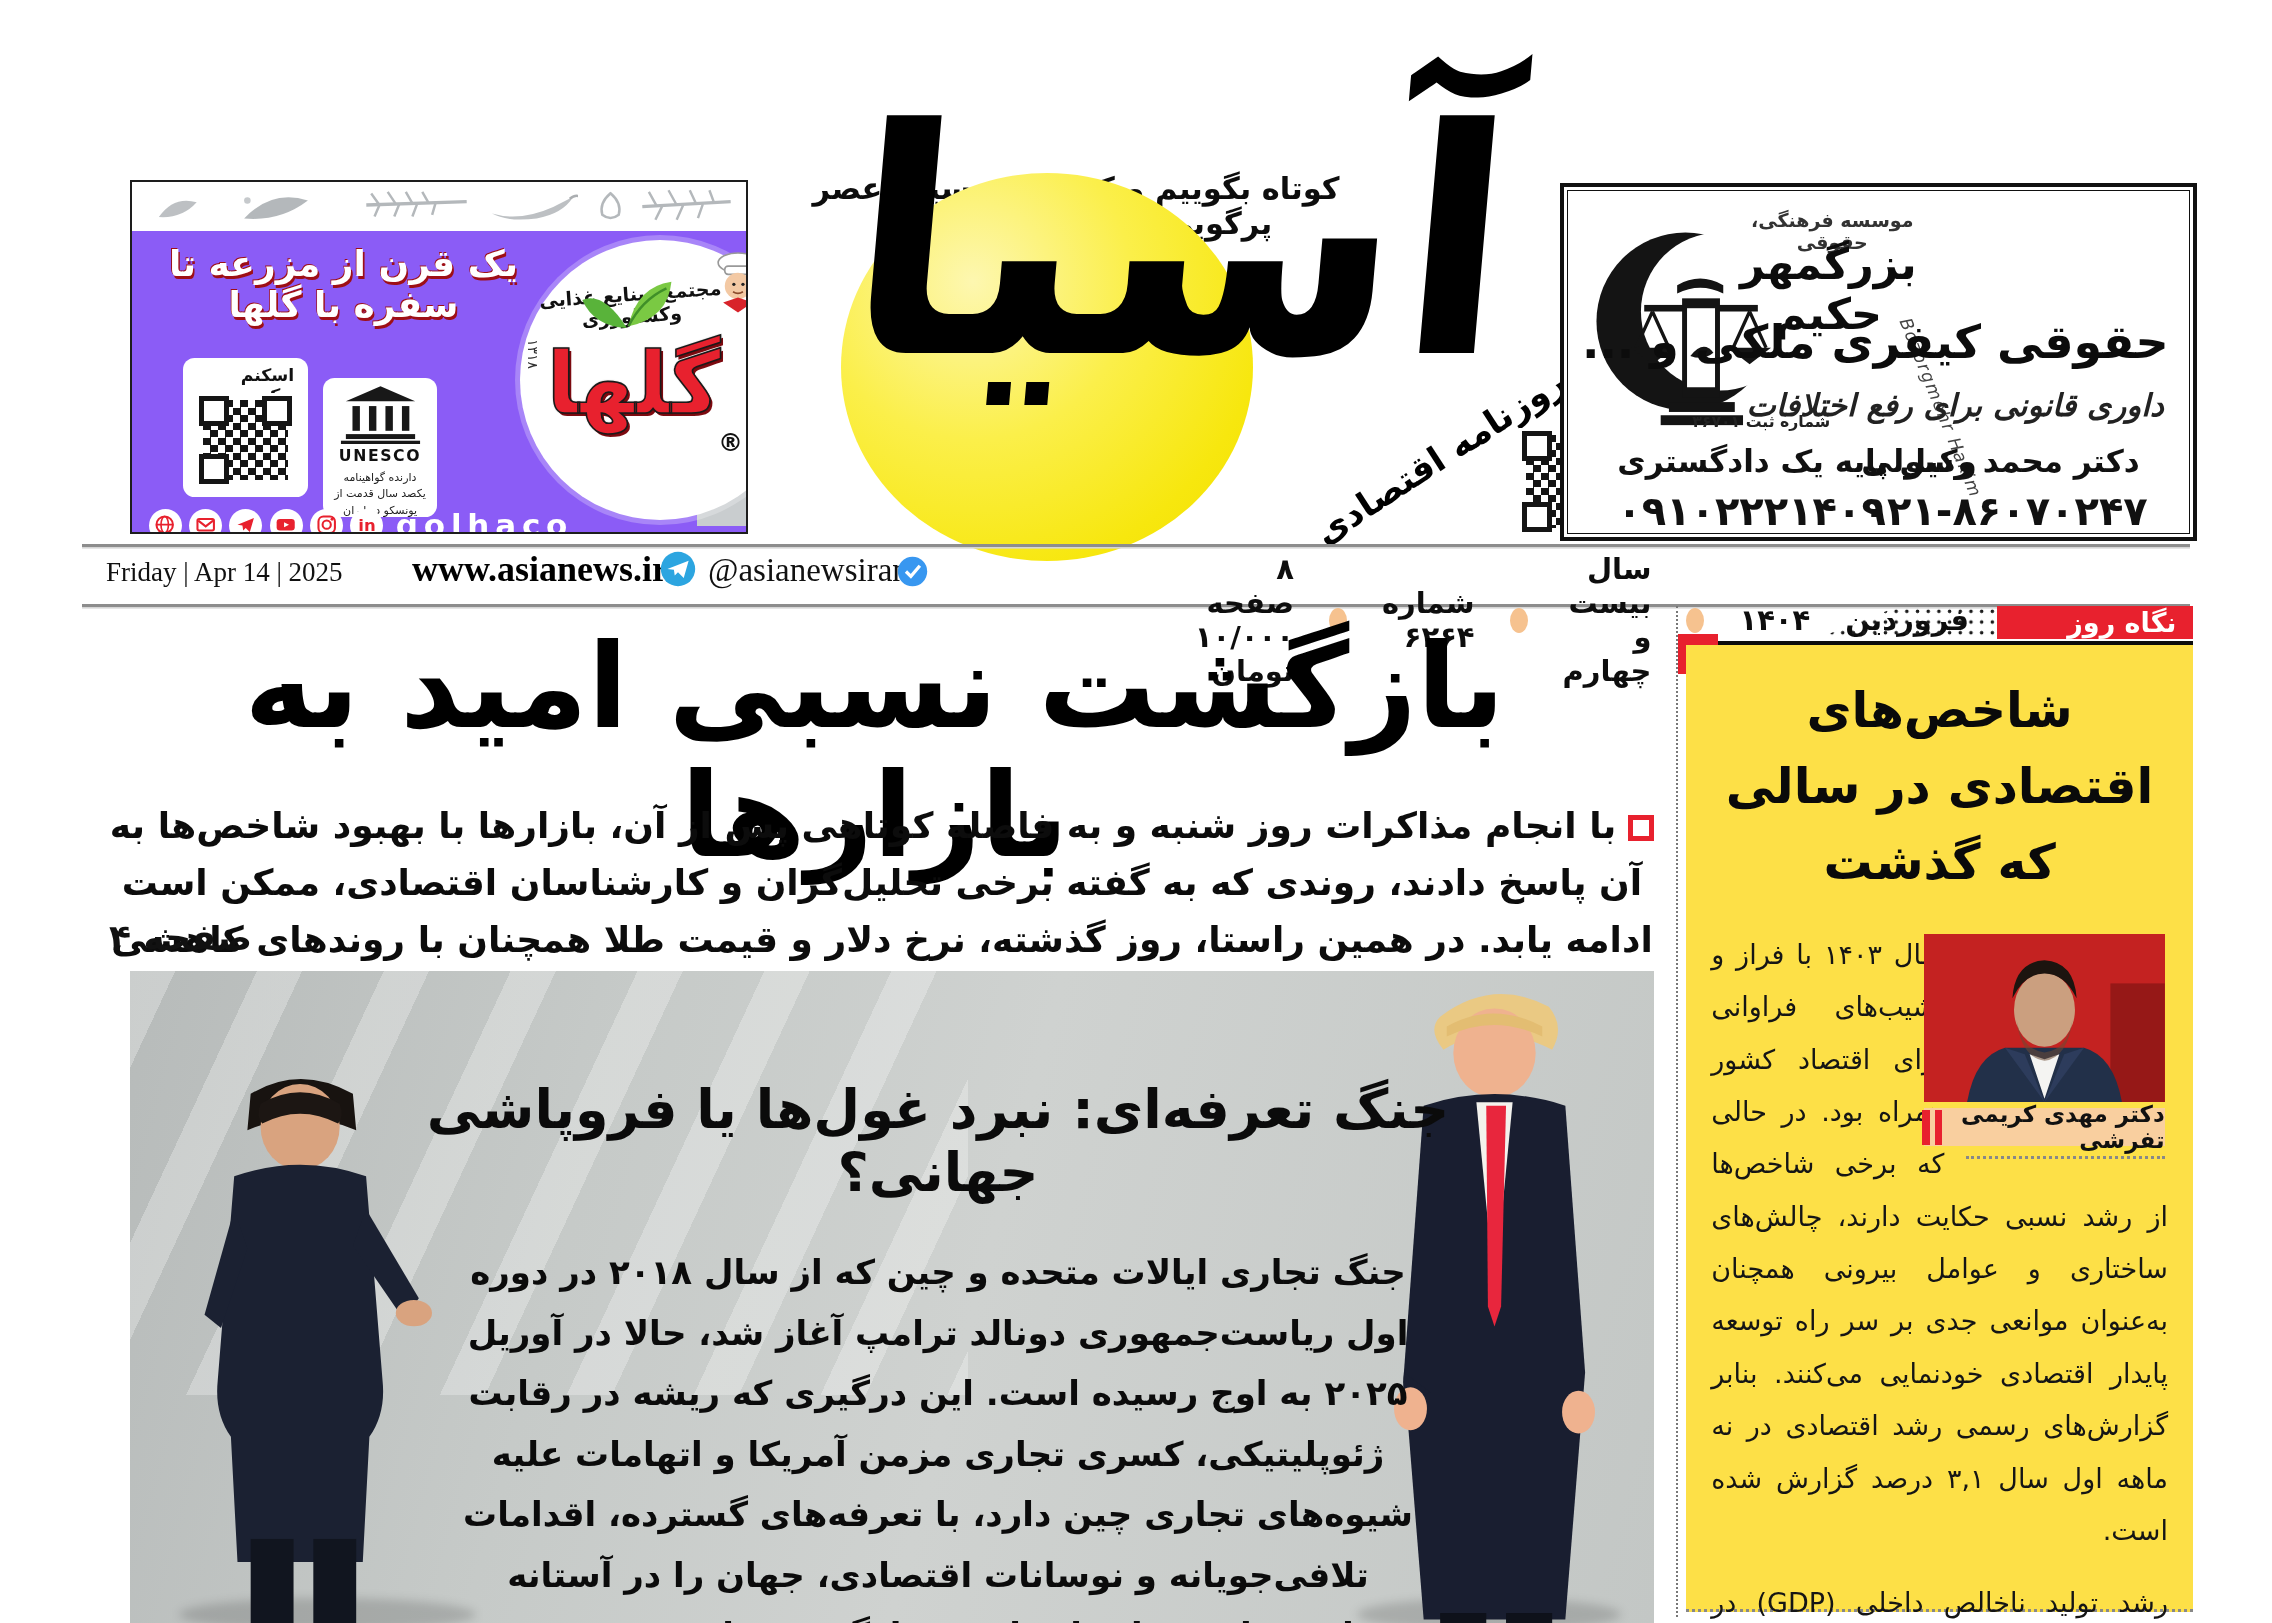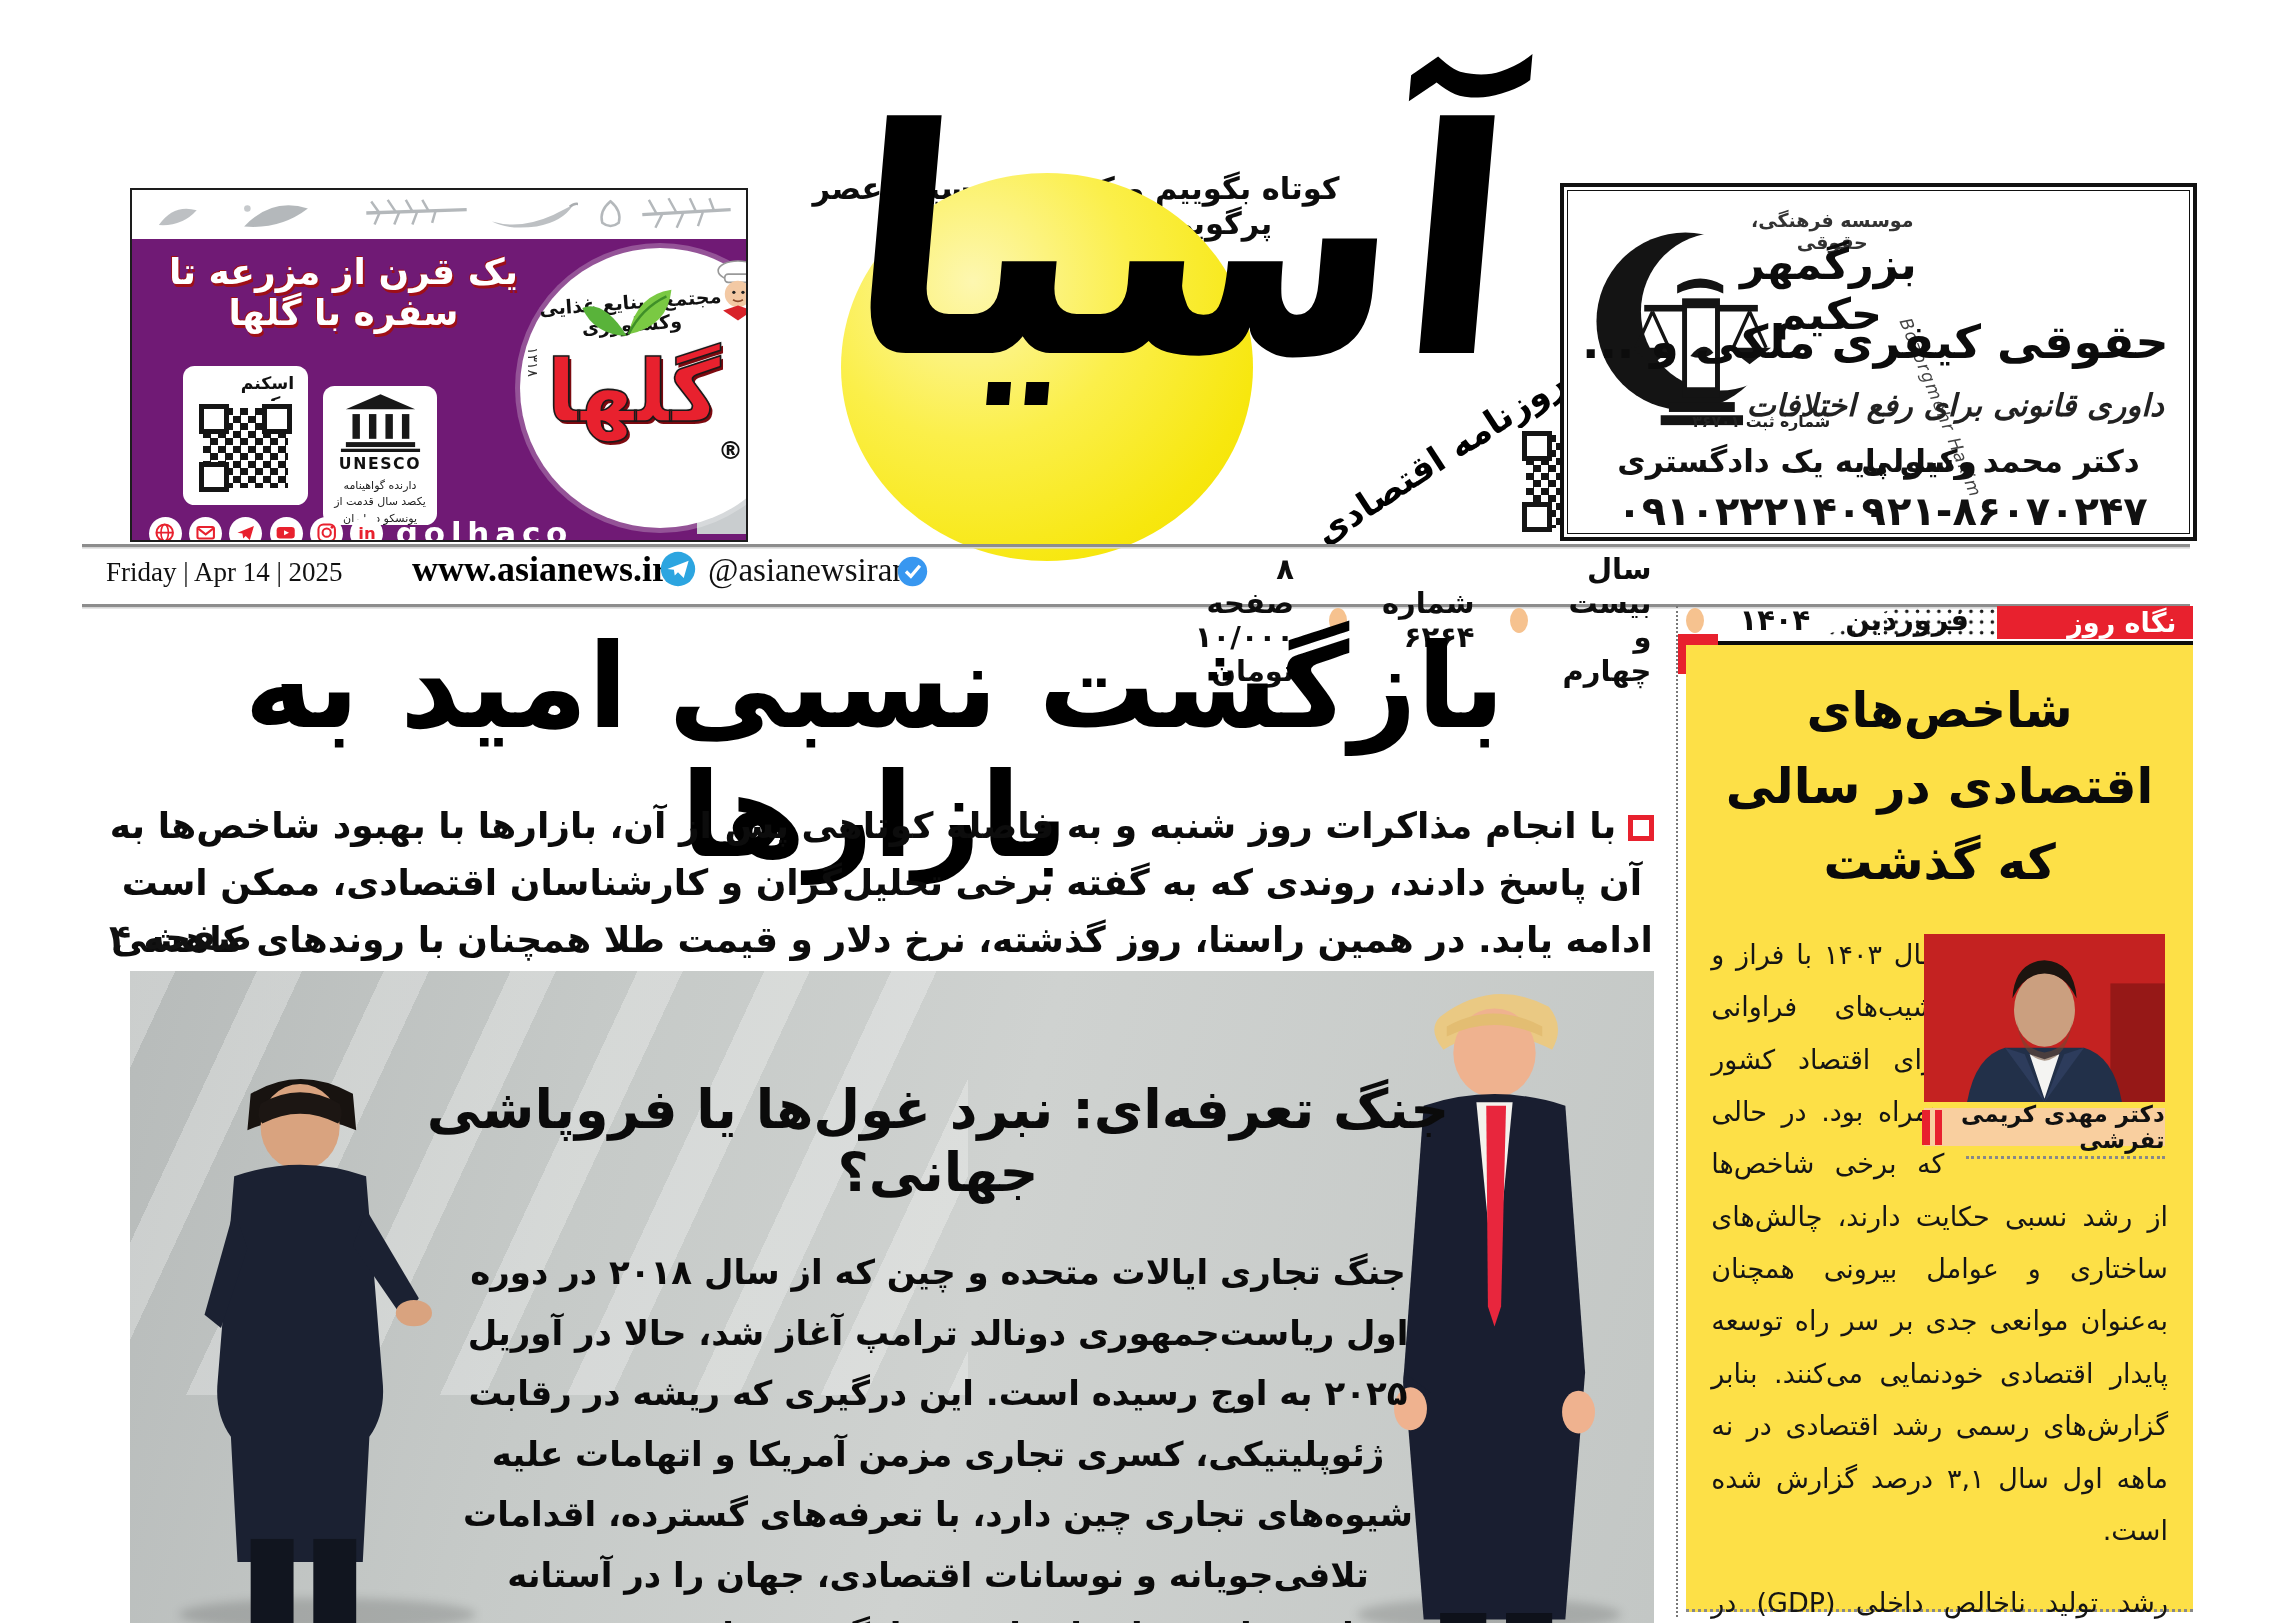--- a/index.html
+++ b/index.html
@@ -3,22 +3,22 @@
 <meta charset="utf-8">
 <style>
   html,body{margin:0;padding:0;background:#fff;}
   #page{position:relative;width:2273px;height:1624px;background:#fff;overflow:hidden;
         font-family:"DejaVu Sans",sans-serif;color:#111;}
   .abs{position:absolute;}
   .fa{direction:rtl;}
   .serif{font-family:"Liberation Serif",serif;}
 
   
-  #golha-ad{left:130px;top:188px;width:614px;height:350px;border:2.5px solid #1d1d1d;
-            background:#701a75;overflow:hidden;}
+  #golha-ad{left:130px;top:180px;width:614px;height:350px;border:2.5px solid #1d1d1d;
+            background:#8b5cf6;overflow:hidden;}
   .herb-strip{position:absolute;left:0;top:0;width:100%;height:49px;background:#fff;}
   .herb-strip svg{position:absolute;opacity:.75;}
   .golha-headline{position:absolute;right:206px;left:15px;top:61px;text-align:center;
       font-size:36px;font-weight:bold;color:#fff;
       text-shadow:1.6px 2.5px 0 #9e0f16, -0.8px -0.8px 0 #9e0f16;}
   .gray-band{position:absolute;right:0;top:97px;width:49px;height:247px;background:#c9cdcf;}
   .gray-band svg{position:absolute;}
   .golha-circle{position:absolute;left:388px;top:58px;width:280px;height:280px;background:#fff;
       border-radius:50%;box-shadow:0 0 0 5px rgba(255,255,255,.25);}
   .golha-sub{position:absolute;left:8.2px;top:43px;width:206px;text-align:center;

